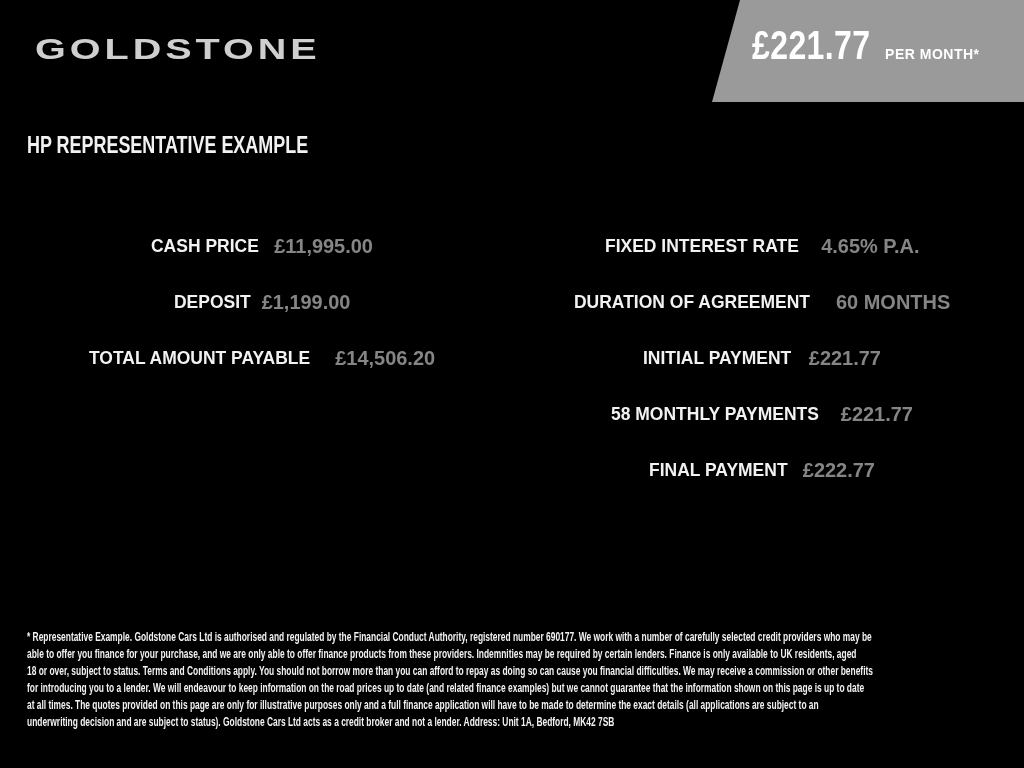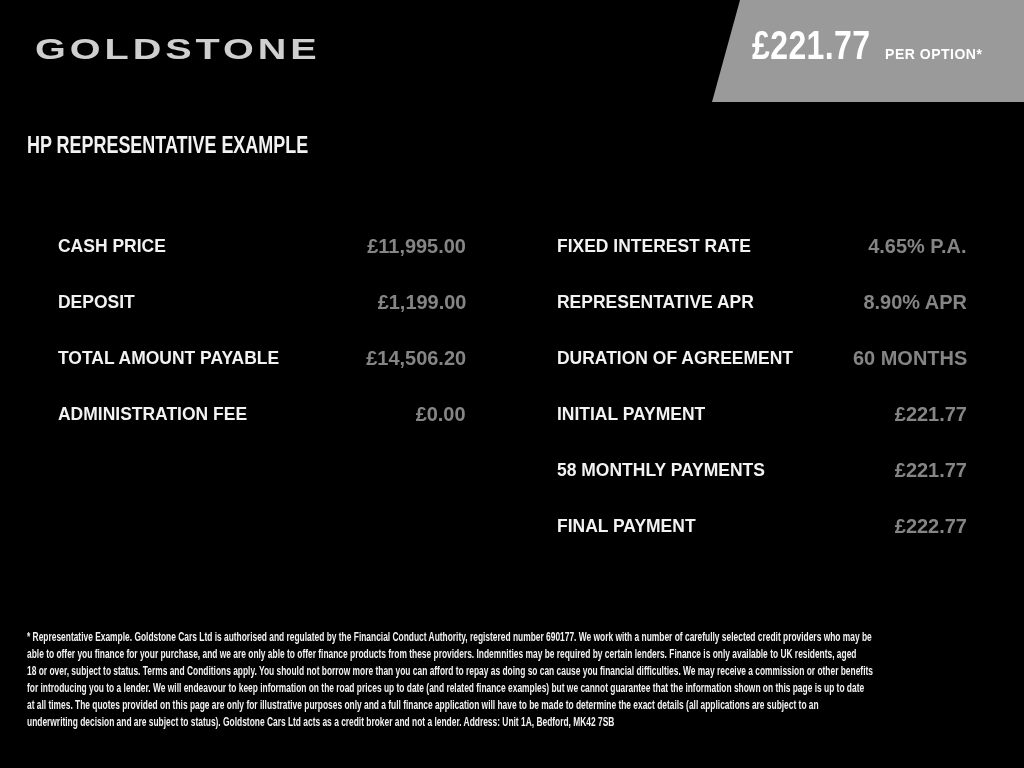--- a/index.html
+++ b/index.html
@@ -49,21 +49,21 @@
     transform: scaleX(0.78); transform-origin: 0 50%;
     white-space: nowrap;
   }
 
   
   .col { position: absolute; top: 218px; }
   .col-left  { left: 58px;  width: 408px; }
   .col-right { left: 557px; width: 410px; }
   .finance-row {
     height: 56px;
-    display: flex; align-items: center; justify-content: space-between;
+    display: flex; align-items: center; justify-content: center;
   }
   .f-label {
     font-size: 19px; font-weight: bold; color: var(--label, #f2f2f2);
     white-space: nowrap;
     transform: scaleX(0.92); transform-origin: 0 50%;
   }
   .f-value {
     font-size: 21px; font-weight: bold; color: var(--value, #858585);
     white-space: nowrap;
     transform: scaleX(0.95); transform-origin: 100% 50%;
@@ -80,52 +80,44 @@
 </style>
 </head>
 <body>
 
 <div class="page">
 
   <div class="logo">GOLDSTONE</div>
 
   <div class="banner">
     <span class="banner-price">£221.77</span>
-    <span class="banner-suffix">PER OPTION*</span>
+    <span class="banner-suffix">PER MONTH*</span>
   </div>
 
   <div class="heading">HP REPRESENTATIVE EXAMPLE</div>
 
   <div class="col col-left">
       <div class="finance-row">
         <span class="f-label">CASH PRICE</span>
         <span class="f-value">£11,995.00</span>
       </div>
       <div class="finance-row">
         <span class="f-label">DEPOSIT</span>
         <span class="f-value">£1,199.00</span>
       </div>
       <div class="finance-row">
         <span class="f-label">TOTAL AMOUNT PAYABLE</span>
         <span class="f-value">£14,506.20</span>
       </div>
-      <div class="finance-row">
-        <span class="f-label">ADMINISTRATION FEE</span>
-        <span class="f-value">£0.00</span>
-      </div>
     </div>
 
   <div class="col col-right">
       <div class="finance-row">
         <span class="f-label">FIXED INTEREST RATE</span>
         <span class="f-value">4.65% P.A.</span>
-      </div>
-      <div class="finance-row">
-        <span class="f-label">REPRESENTATIVE APR</span>
-        <span class="f-value">8.90% APR</span>
       </div>
       <div class="finance-row">
         <span class="f-label">DURATION OF AGREEMENT</span>
         <span class="f-value">60 MONTHS</span>
       </div>
       <div class="finance-row">
         <span class="f-label">INITIAL PAYMENT</span>
         <span class="f-value">£221.77</span>
       </div>
       <div class="finance-row">

